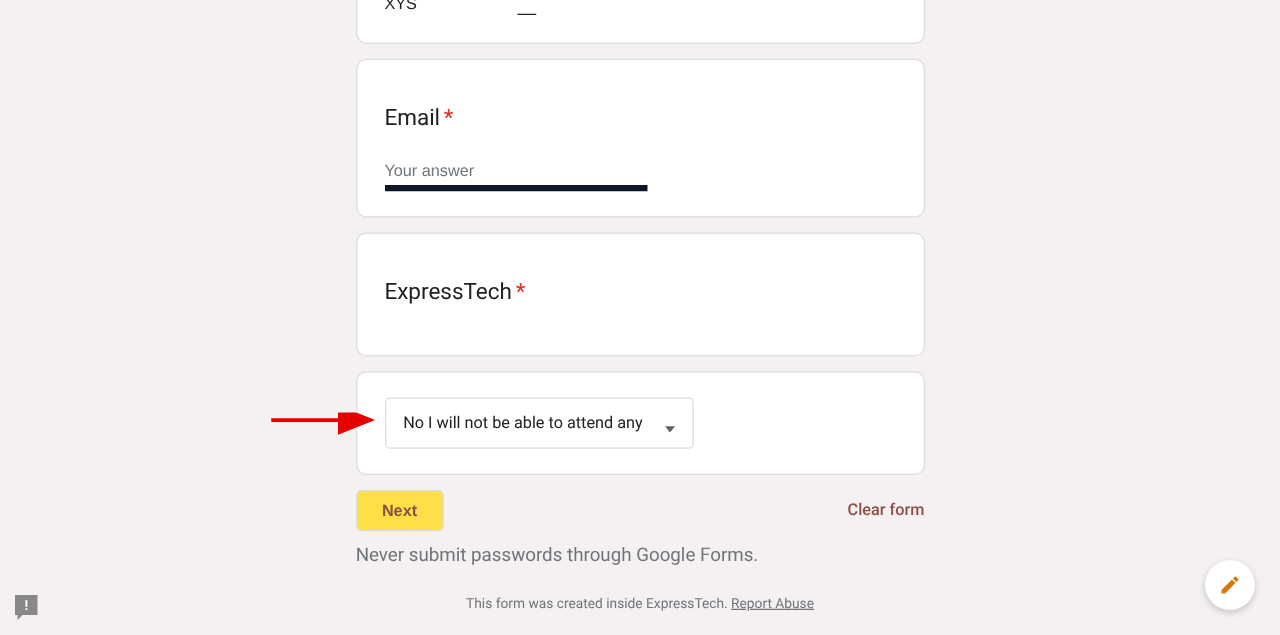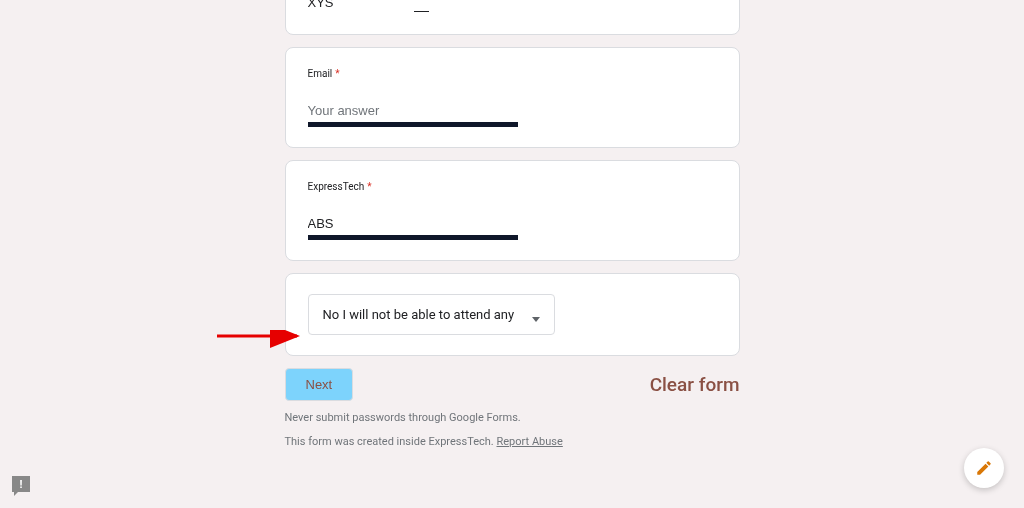--- a/index.html
+++ b/index.html
@@ -23,25 +23,26 @@
       padding: 20px 22px;
       margin-bottom: 12px;
     }
     .card-first {
       border-top-left-radius: 0;
       border-top-right-radius: 0;
       padding-top: 0;
       margin-top: -10px;
     }
     .question-label {
-      font-size: 10px;
+      font-size: 18px;
       color: #202124;
       margin-bottom: 20px;
       display: flex;
       gap: 3px;
+      margin-top: 16px;
     }
     .required-star { color: #d93025; }
     .text-input {
       border: none;
       border-bottom: 5px solid #0f172a;
       font-size: 13px;
       color: #202124;
       padding: 4px 0;
       width: 210px;
       outline: none;
@@ -66,42 +67,43 @@
       border-top: 5px solid #5f6368;
       margin-left: 4px;
     }
     .action-row {
       display: flex;
       justify-content: space-between;
       align-items: center;
       margin-bottom: 10px;
     }
     .next-btn {
-      background: #7dd3fc;
+      background: #fde047;
       border: 1px solid #dadce0;
       border-radius: 4px;
       padding: 8px 20px;
       font-size: 13px;
       color: #673ab7;
       color: #8a5044;
       cursor: pointer;
-      font-weight: 400;
+      font-weight: 700;
     }
     .clear-form {
-      font-size: 19px;
+      font-size: 13px;
       color: #8a5044;
       font-weight: 500;
       cursor: pointer;
     }
     .warning {
-      font-size: 11px;
+      font-size: 15px;
       color: #70757a;
-      margin-bottom: 11px;
+      margin-bottom: 23px;
     }
     .footer-created {
+      text-align: center;
       font-size: 11px;
       color: #70757a;
       margin-bottom: 18px;
     }
     .footer-created a {
       color: #70757a;
       text-decoration: underline;
     }
     .fab {
       position: absolute;
@@ -165,21 +167,20 @@
       <span class="required-star">*</span>
     </div>
     <input class="text-input" type="text" placeholder="Your answer" style="">
   </div>
 
   <div class="card">
     <div class="question-label">
       <span>ExpressTech</span>
       <span class="required-star">*</span>
     </div>
-    <input class="text-input" type="text" value="ABS" style="">
   </div>
 
   <div class="card">
     <div class="dropdown">
       <span>No I will not be able to attend any</span>
       <span class="caret"></span>
     </div>
   </div>
 
   <div class="action-row">

